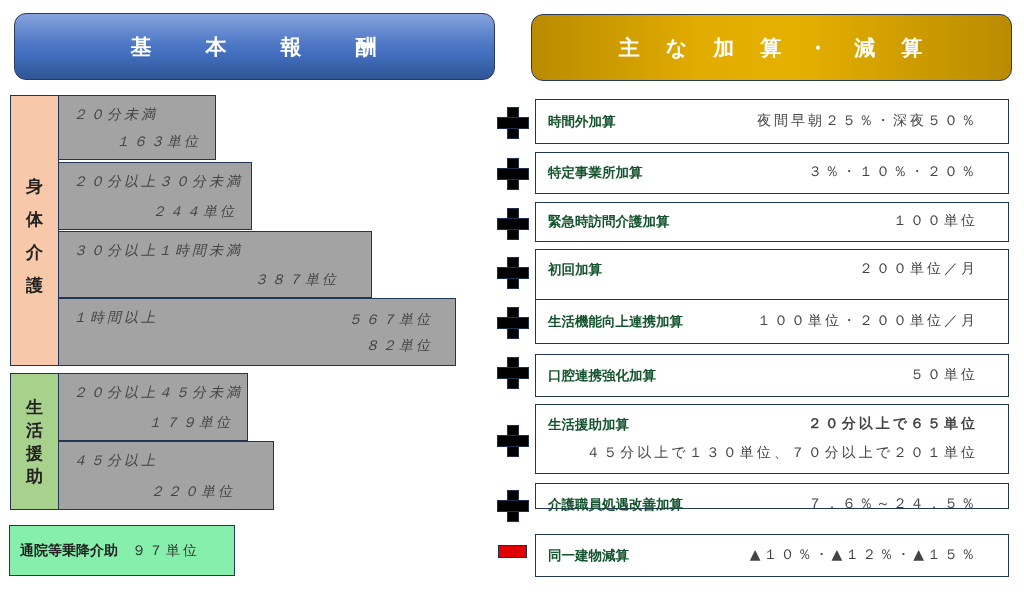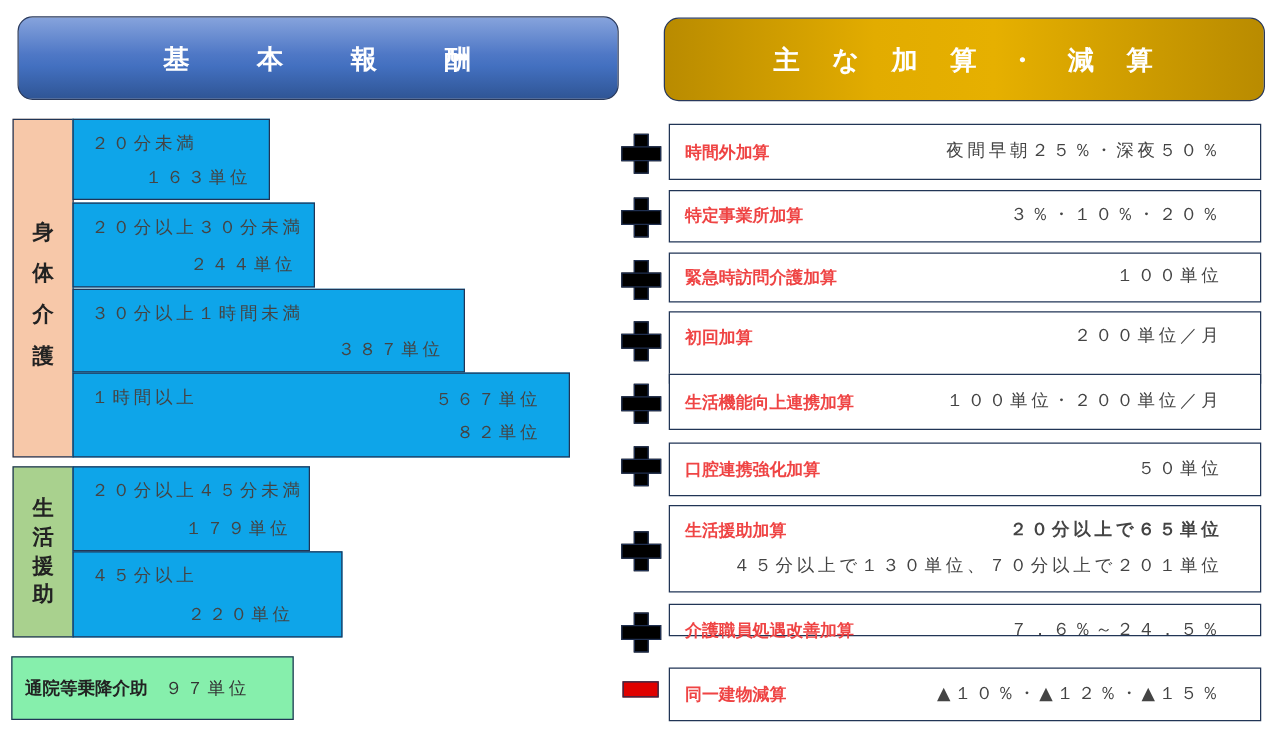--- a/index.html
+++ b/index.html
@@ -18,21 +18,21 @@
     left: 14px; top: 13px; width: 481px; height: 67px;
     background: linear-gradient(to bottom, #86a3dc 0%, #4f78c6 45%, #4370c0 60%, #2f5595 100%);
   }
   .hdr-gold {
     left: 531px; top: 14px; width: 481px; height: 67px;
     background: linear-gradient(to right, #b98b00 0%, #e2ac00 35%, #e6b000 55%, #b98b00 100%);
   }
   .hdr span { margin: 0 26px; }
   .hdr-gold span { margin: 0 12px; }
 
-  .box { border: 1.5px solid #213556; background: #0ea5e9; font-size: 14px; color: #444; }
+  .box { border: 1.5px solid #213556; background: #a3a3a3; font-size: 14px; color: #444; font-style: italic; }
   .side-pink {
     left: 10px; top: 95px; width: 49px; height: 271px;
     background: #f7c8a9; border: 1.5px solid #213556;
     display: flex; flex-direction: column; align-items: center; justify-content: center;
     font-weight: bold; font-size: 17px; color: #222; line-height: 33px; padding-top: 10px;
   }
   .side-green {
     left: 10px; top: 373px; width: 49px; height: 137px;
     background: #a9d18e; border: 1.5px solid #213556;
     display: flex; flex-direction: column; align-items: center; justify-content: center;
@@ -55,21 +55,21 @@
     content: ""; position: absolute; background: #000; border: 1px solid #1f2f50;
   }
   .plus::before { left: 10px; top: 0; width: 10px; height: 30px; }
   .plus::after { left: 0; top: 10px; width: 30px; height: 10px; }
   .minus { position: absolute; width: 29px; height: 13px; background: #e00000; border: 1.5px solid #1f2f50; }
 
   .add {
     position: absolute; left: 535px; width: 474px;
     border: 1.5px solid #213556; background: #fff; font-size: 14px; color: #444;
   }
-  .add .name { position: absolute; left: 12px; font-weight: bold; color: #ef4444; font-size: 13.5px; }
+  .add .name { position: absolute; left: 12px; font-weight: bold; color: #14532d; font-size: 13.5px; }
   .add .val { position: absolute; right: 30px; letter-spacing: 3px; white-space: nowrap; }
 </style>
 </head>
 <body>
 
 <div class="abs hdr hdr-blue">
   <span>基</span>
   <span>本</span>
   <span>報</span>
   <span>酬</span>
@@ -94,21 +94,21 @@
 <div class="abs box cell" style="left:58px;top:95px;width:158px;height:65px;">
   <span class="l1">２０分未満</span>
   <span class="l2">１６３単位</span>
 </div>
 <div class="abs box cell" style="left:58px;top:162px;width:194px;height:68px;">
   <span class="l1">２０分以上３０分未満</span>
   <span class="l2">２４４単位</span>
 </div>
 <div class="abs box cell" style="left:58px;top:231px;width:314px;height:67px;">
   <span class="l1">３０分以上１時間未満</span>
-  <span class="l2" style="right:16px;margin-left:48px;">３８７単位</span>
+  <span class="l2" style="right:32px;margin-left:48px;">３８７単位</span>
 </div>
 <div class="abs box cell" style="left:58px;top:298px;width:398px;height:68px;">
   <span class="l1">１時間以上</span>
   <span class="r1">５６７単位</span>
   <span class="r2">８２単位</span>
 </div>
 
 <div class="abs side-green">
   <div>生</div>
   <div>活</div>

